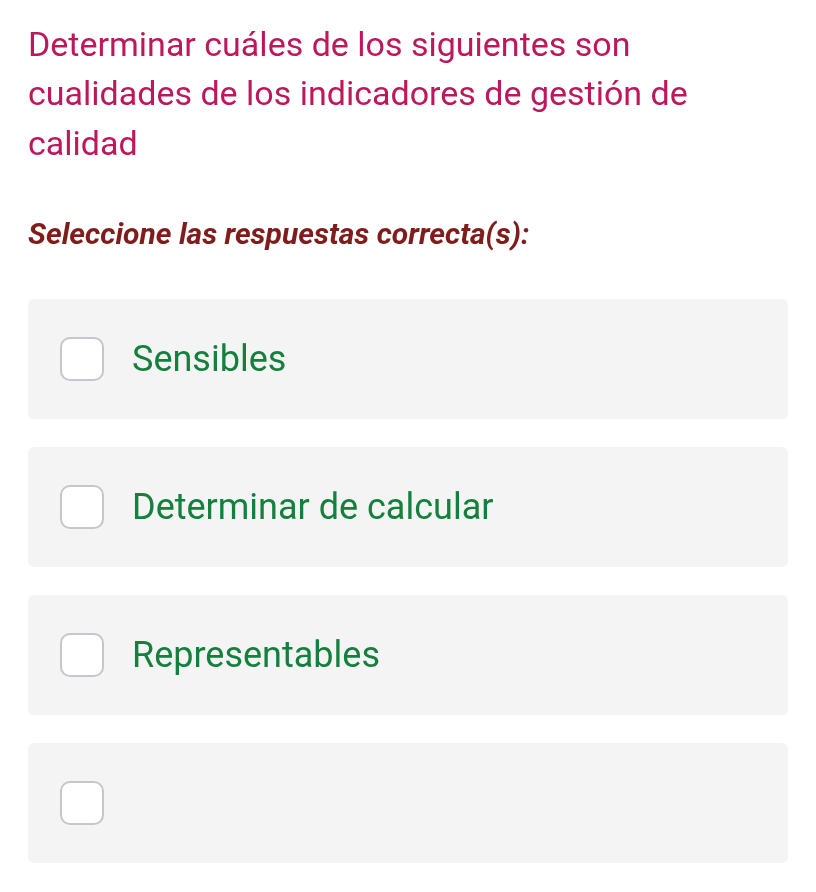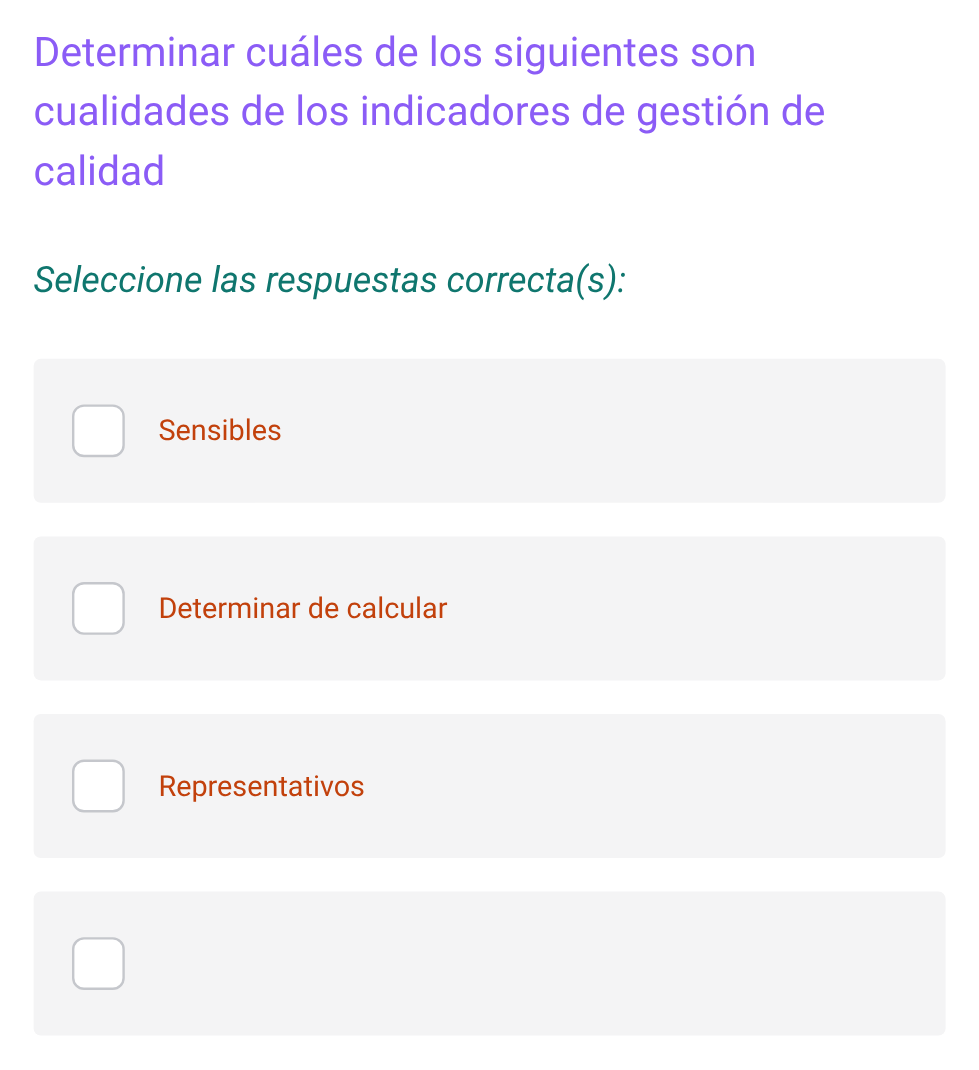--- a/index.html
+++ b/index.html
@@ -16,30 +16,30 @@
       overflow: hidden;
     }
 
     .question-container {
       padding: 20px 28px 0 28px;
     }
 
     .question-text {
       font-size: 34px;
       line-height: 1.45;
-      color: #8b5cf6;
+      color: #be185d;
       font-weight: 400;
       margin-bottom: 48px;
     }
 
     .instruction-text {
       font-size: 30px;
       font-style: italic;
-      color: #0f766e;
-      font-weight: 400;
+      color: #7f1d1d;
+      font-weight: 700;
       margin-bottom: 48px;
     }
 
     .options-list {
       display: flex;
       flex-direction: column;
       gap: 28px;
     }
 
     .option-item {
@@ -56,22 +56,22 @@
       width: 44px;
       height: 44px;
       border: 2px solid #c5c7cc;
       border-radius: 10px;
       background: #ffffff;
       flex-shrink: 0;
       cursor: pointer;
     }
 
     .option-label {
-      font-size: 24px;
-      color: #c2410c;
+      font-size: 36px;
+      color: #15803d;
       font-weight: 400;
     }
   </style>
 </head>
 <body>
 
 <div class="question-container">
   <div class="question-text">Determinar cuáles de los siguientes son cualidades de los indicadores de gestión de calidad</div>
   <div class="instruction-text">Seleccione las respuestas correcta(s):</div>
 
@@ -79,19 +79,19 @@
     <div class="option-item">
       <div class="checkbox"></div>
       <div class="option-label">Sensibles</div>
     </div>
     <div class="option-item">
       <div class="checkbox"></div>
       <div class="option-label">Determinar de calcular</div>
     </div>
     <div class="option-item">
       <div class="checkbox"></div>
-      <div class="option-label">Representativos</div>
+      <div class="option-label">Representables</div>
     </div>
     <div class="option-item">
       <div class="checkbox"></div>
     </div>
   </div>
 </div>
 
 </body></html>

